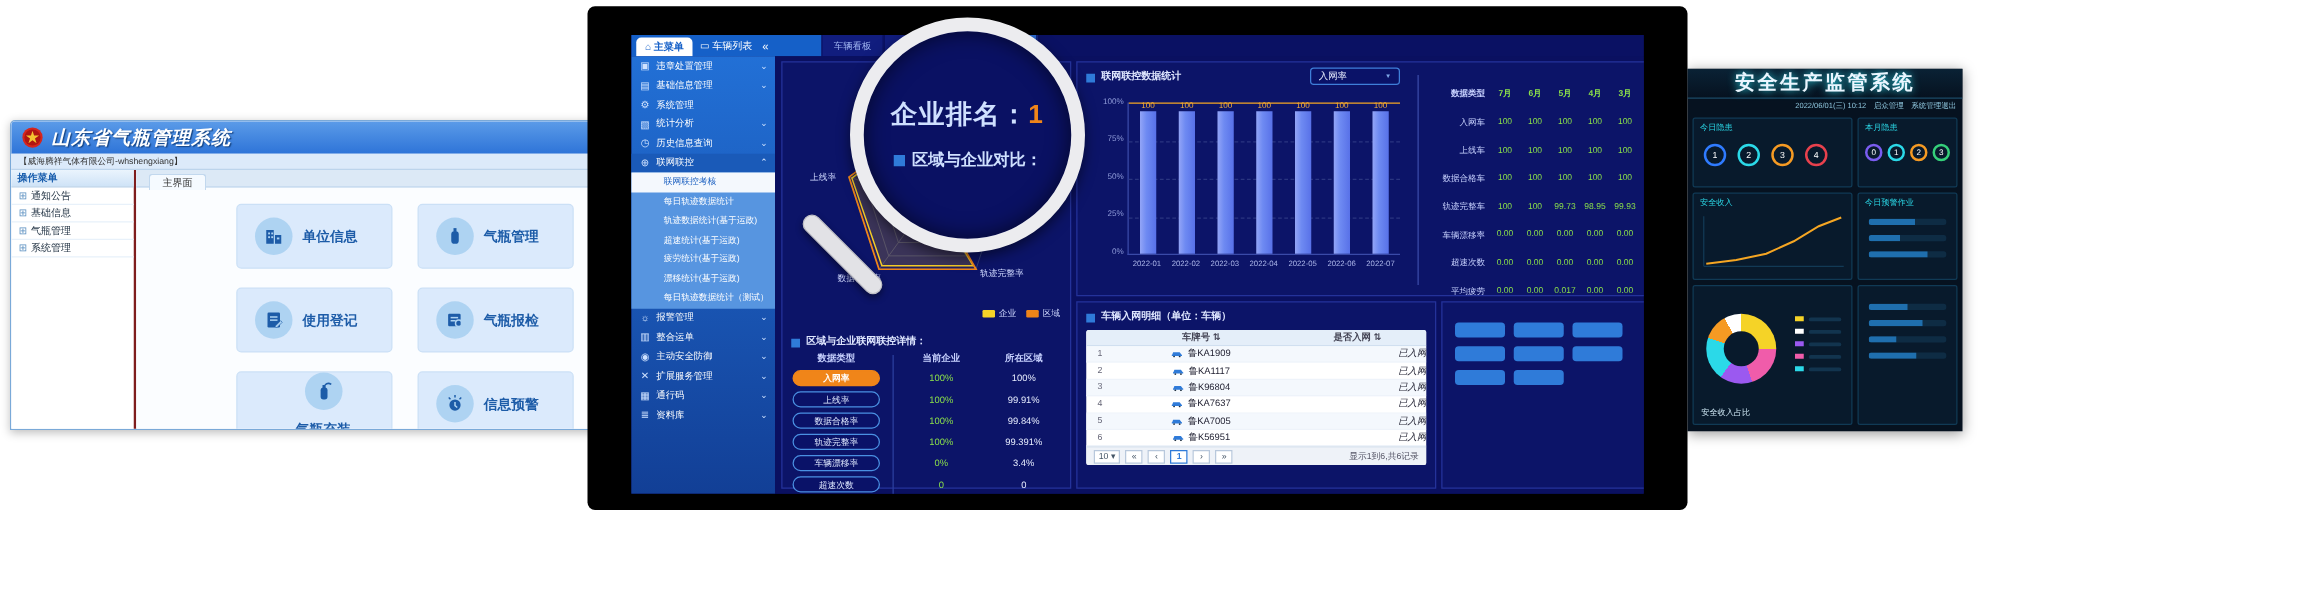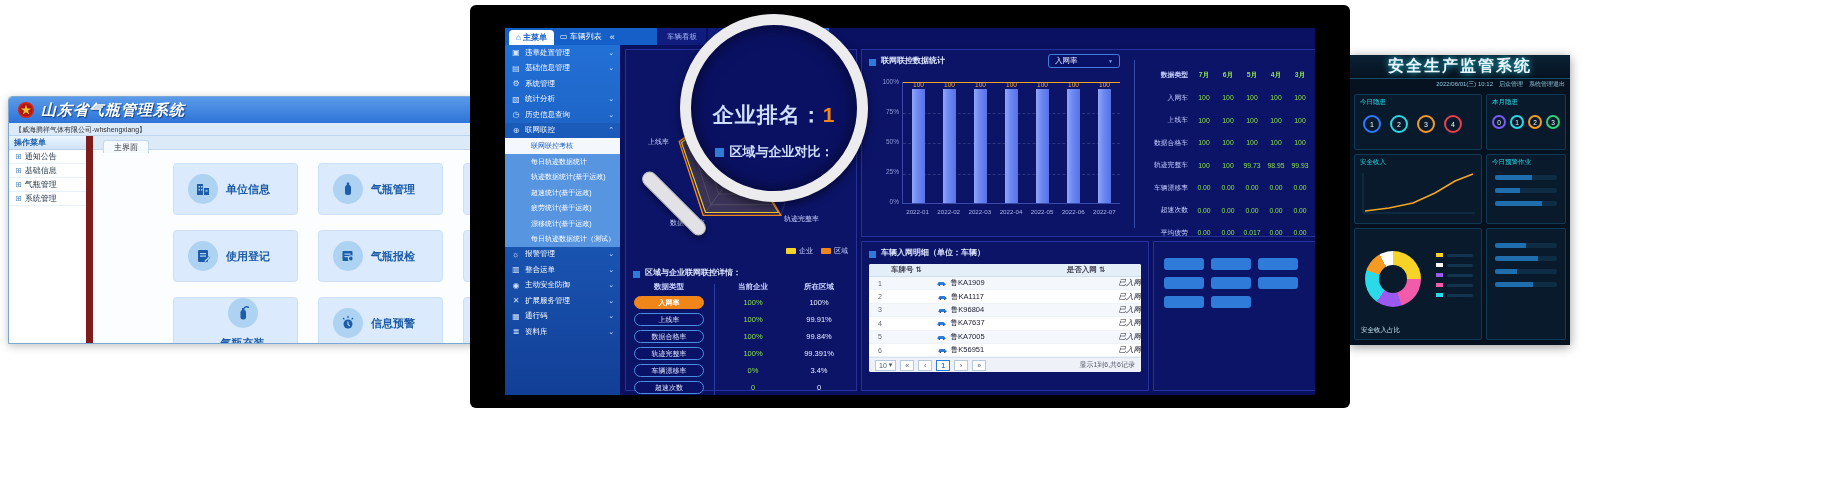--- a/index.html
+++ b/index.html
@@ -7,21 +7,21 @@
     font-family:"Liberation Sans","DejaVu Sans",sans-serif; }
   .abs { position:absolute; }
 
   
   #gas-win { left:8px; top:96px; width:500px; height:248px; background:#fff;
     border:1px solid #7aa9d8; border-radius:4px 4px 0 0; z-index:1; box-shadow:0 2px 8px rgba(0,0,0,.25); overflow:hidden;}
   .gas-titlebar { height:26px; background:linear-gradient(#5b9be8,#2e74d8); display:flex; align-items:center; gap:6px; padding:12px 8px; border-radius:3px 3px 0 0;}
   .gas-title { color:#fff; font-size:15px; font-weight:bold; font-style:italic; text-shadow:1px 1px 1px #13407e; letter-spacing:1px;}
   .gas-companybar { height:13px; background:#dceafa; border-bottom:1px solid #bcd4ec; font-size:7px; color:#333; line-height:13px; padding-left:6px;}
   .gas-body { display:flex; height:208px; }
-  .gas-sidebar { width:84px; border-right:7px solid #7f1d1d; background:#fff;}
+  .gas-sidebar { width:100px; border-right:2px solid #7f1d1d; background:#fff;font-family:Liberation Serif, serif;}
   .gas-menuhdr { height:14px; background:linear-gradient(#eaf4fd,#cfe3f7); border-bottom:1px solid #b8cfe8; font-size:8px; font-weight:bold; color:#1b5fae; line-height:14px; padding-left:5px;}
   .gas-mitem { height:14px; line-height:14px; font-size:8px; color:#234; padding-left:6px; border-bottom:1px solid #e8f1fa; cursor:pointer;}
   .gas-mitem .pl { color:#5a8fc0; margin-right:3px; font-size:8px;}
   .gas-main { flex:1; position:relative; background:#fbfdff;}
   .gas-tabstrip { height:14px; background:#dce9f6; border-bottom:1px solid #c2d8ee;}
   .gas-tab { display:inline-block; height:13px; line-height:13px; margin-left:10px; padding:0 10px; background:#f5faff; border:1px solid #c2d8ee; border-bottom:none; border-radius:3px 3px 0 0; font-size:8px; color:#333;}
   .tile { position:absolute; width:125px; height:52px; background:#dbeafc; border:1px solid #cbe0f6; border-radius:4px; display:flex; align-items:center; gap:8px; padding-left:14px; cursor:pointer;}
   .tile .ticon { width:30px; height:30px; border-radius:50%; background:#aed3f2; display:flex; align-items:center; justify-content:center; flex:none;}
   .tile .tlabel { font-size:11px; font-weight:bold; color:#1d5ca8;}
 
@@ -91,39 +91,39 @@
   .mlab { width:50px; color:#c8d2ff; font-size:6.8px; text-align:right; padding-right:4px; white-space:nowrap;}
   .mval { width:24px; text-align:center; font-size:6.8px; color:#8be04a;}
 
   
   .vtable { position:absolute; left:7px; top:22px; right:7px; background:#fff; border-radius:2px; overflow:hidden;}
   .vt-bluebar { height:15px; background:linear-gradient(#3b87e0,#1f62c0); display:flex; align-items:center; justify-content:space-between; padding:0 6px;}
   .vt-title { color:#fff; font-size:7.5px; font-weight:bold;}
   .vt-export { color:#fff; font-size:7.5px; cursor:pointer;}
   .vt-cols { height:13px; background:#e4eef9; display:flex; align-items:center; font-size:7.5px; color:#445; font-weight:bold; border-bottom:1px solid #d0dff0;}
   .vt-c0 { width:22px;}
-  .vt-c1 { width:140px; }
+  .vt-c1 { width:140px; text-align:center;}
   .vt-c2 { flex:1; text-align:center;}
   .vt-row { height:13.4px; display:flex; align-items:center; font-size:7.5px; color:#223; border-bottom:1px solid #eef3fa;}
   .vt-row:nth-child(even) { background:#f4f8fd;}
   .vt-num { width:22px; text-align:center; color:#667; font-size:7px;}
   .vt-plate { width:140px; display:flex; align-items:center; justify-content:center; gap:4px;}
   .vt-status { flex:1; text-align:right;font-style:italic;}
   .vt-pager { height:15px; background:#eef2f8; border-top:1px solid #d8e2ee; display:flex; align-items:center; gap:4px; padding:0 6px; font-size:7px; color:#556;}
   .pg-box { height:11px; min-width:14px; border:1px solid #b8c8dc; background:#fff; display:flex; align-items:center; justify-content:center; padding:0 3px; font-size:7px; color:#456; cursor:pointer;}
   .pg-box.cur { border-color:#2f7bd9; color:#2f7bd9; font-weight:bold;}
   .pg-sum { margin-left:auto;}
 
   .pills { display:flex; flex-wrap:wrap; gap:7px; padding:16px 10px;}
   .pill { width:40px; height:12px; background:#2f7bd9; border-radius:3px; cursor:pointer;}
 
   
   #mag { left:680px; top:14px; width:188px; height:188px; border:11px solid #ececef; border-radius:50%; background:#0a1163; z-index:5; box-shadow:0 4px 10px rgba(0,0,0,.5), inset 0 0 18px rgba(0,0,0,.6); text-align:center; }
   #mag-handle { left:632px; top:196px; width:84px; height:15px; background:#e2e2e6; border:1px solid #bfbfc6; border-radius:8px; transform:rotate(45deg); z-index:4; box-shadow:2px 2px 6px rgba(0,0,0,.45);}
-  .mag-l1 { margin-top:76px; font-size:21px; font-weight:bold; color:#cfe0ff; letter-spacing:1px;}
+  .mag-l1 { margin-top:52px; font-size:21px; font-weight:bold; color:#cfe0ff; letter-spacing:1px;}
   .mag-l1 .rank { color:#f08519;}
   .mag-l2 { margin-top:14px; font-size:13px; font-weight:bold; color:#cfe0ff; display:flex; align-items:center; justify-content:center; gap:6px;}
   .mag-l2 .bullet { width:9px; height:9px;}
 
   
   #safe-win { left:1350px; top:55px; width:220px; height:290px; background:#061220; z-index:3; overflow:hidden; box-shadow:0 2px 10px rgba(0,0,0,.4);}
   .safe-hdr { height:24px; background:linear-gradient(#0a2235,#061220); border-bottom:1px solid #1b4a66; display:flex; align-items:center; justify-content:center;}
   .safe-title { font-size:16px; font-weight:bold; color:#eaf6ff; letter-spacing:2px; text-shadow:0 0 7px #2bd9e8;}
   .safe-meta { height:11px; display:flex; justify-content:flex-end; gap:6px; padding:0 5px; font-size:6px; color:#8fc6dd; align-items:center;}
   .safe-body { padding:4px; display:flex; flex-wrap:wrap; gap:4px;}

